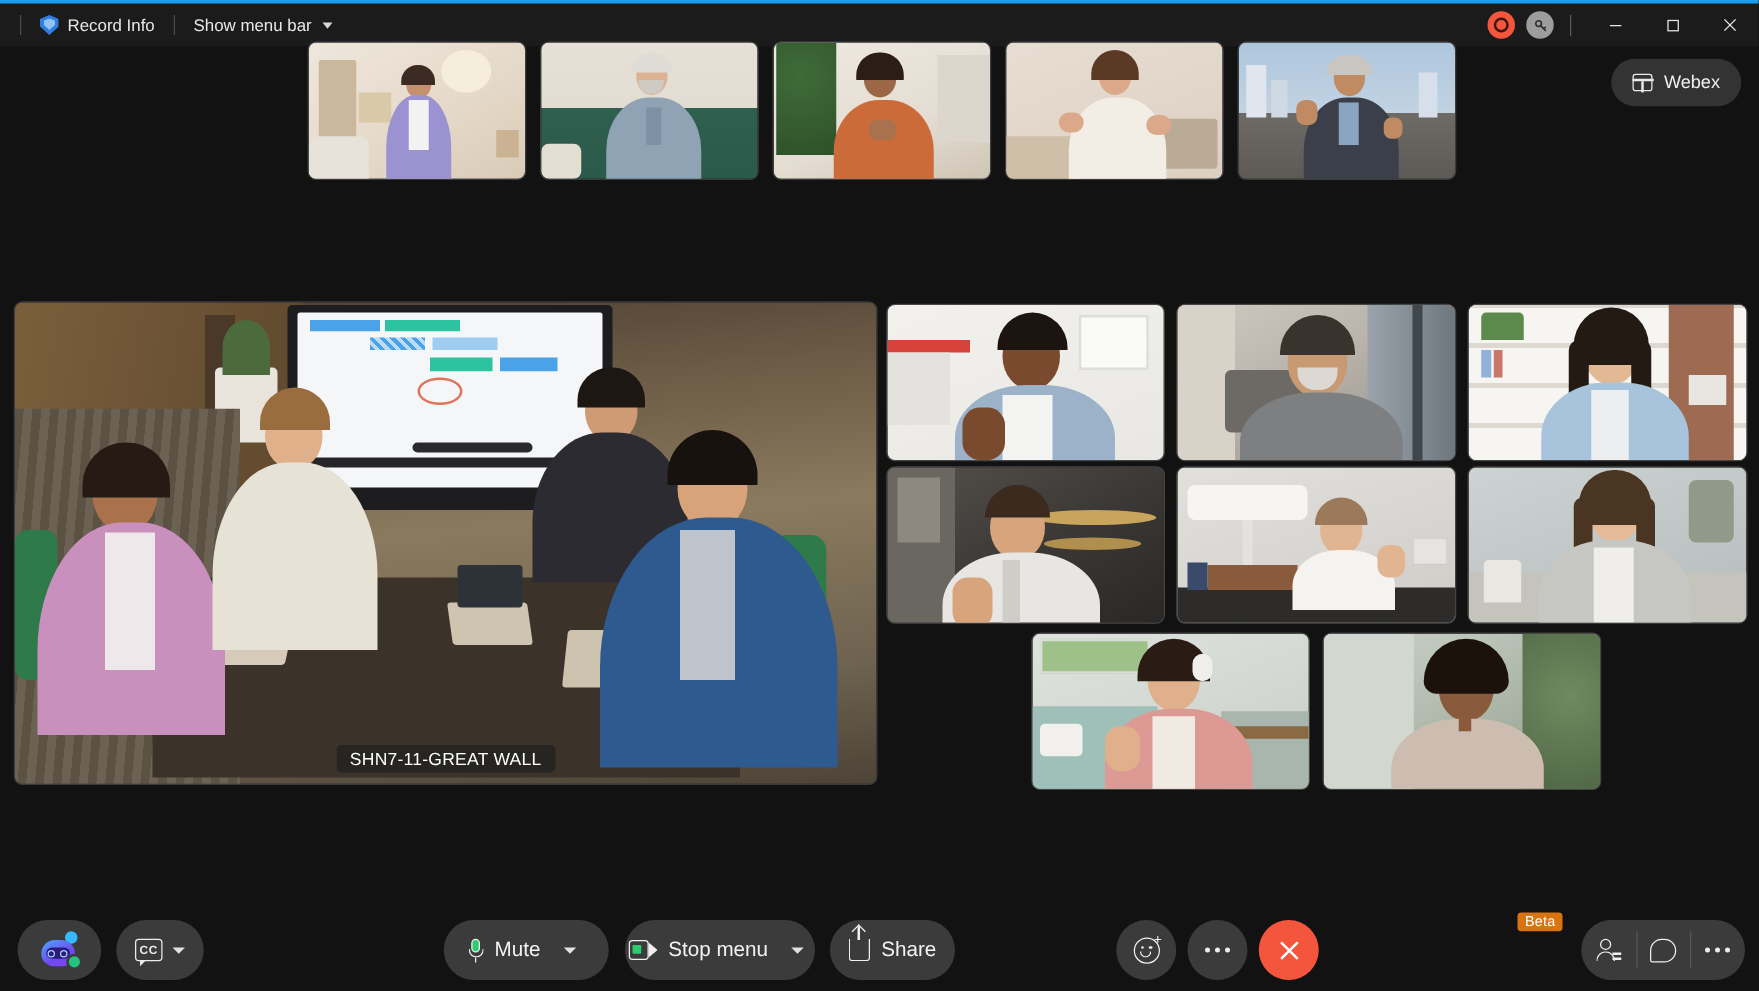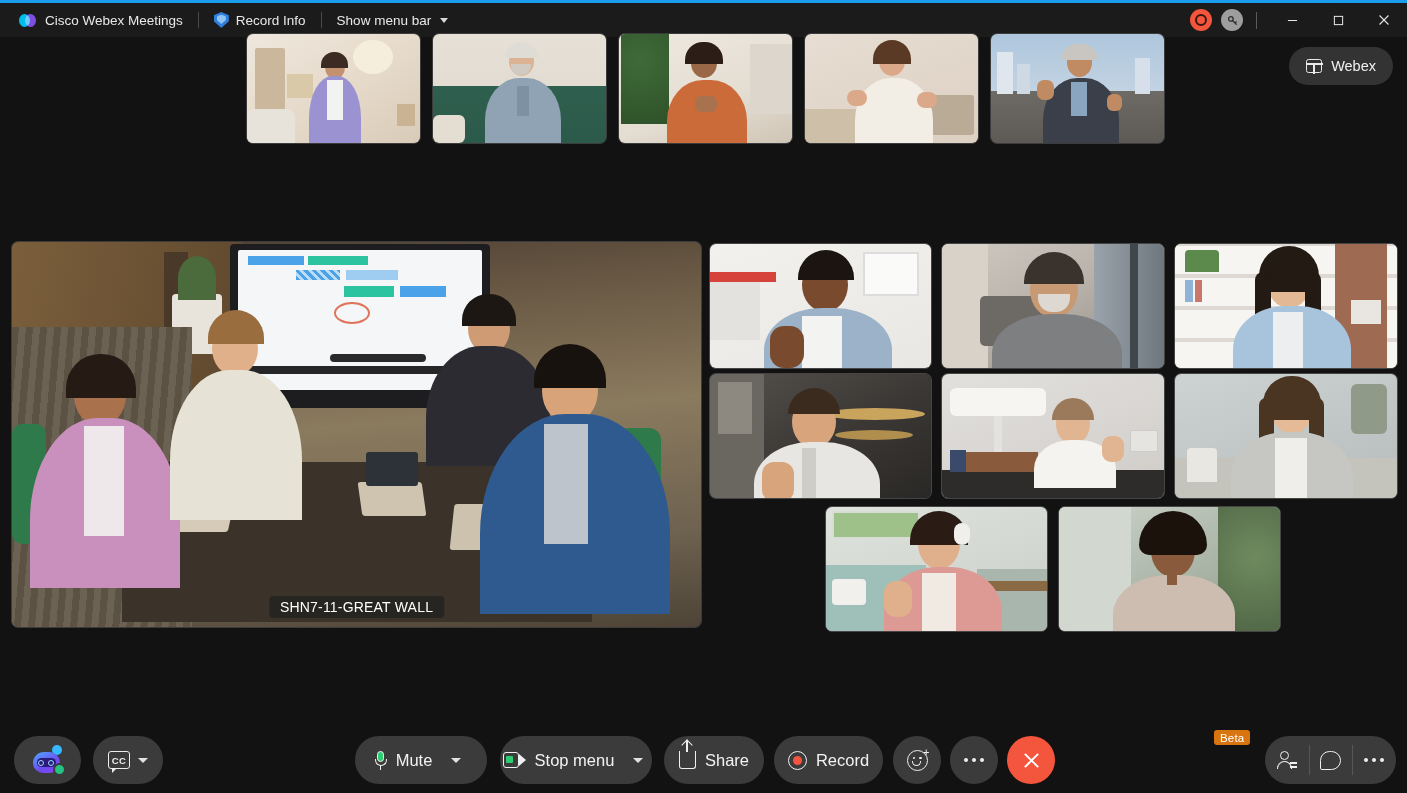--- a/index.html
+++ b/index.html
@@ -150,27 +150,20 @@
 </style>
 </head>
 <body>
 
 <div id="app">
 
   <div class="accent-bar"></div>
 
   <div class="titlebar">
     <div class="tb-left">
-      <div class="tb-item">
-        <span class="webex-logo">
-            <i class="a"></i>
-            <i class="b"></i>
-          </span>
-        <span>Cisco Webex Meetings</span>
-      </div>
       <div class="tb-sep"></div>
       <div class="tb-item">
         <span class="shield"></span>
         <span>Record Info</span>
       </div>
       <div class="tb-sep"></div>
       <div class="tb-item">
         <span>Show menu bar</span>
         <span class="chev"></span>
       </div>
@@ -473,24 +466,20 @@
         </span>
       <span>Stop menu</span>
       <span class="caret" style="margin-left:10px"></span>
     </div>
 
     <div class="pill share-btn">
       <span class="share-ico"></span>
       <span>Share</span>
     </div>
 
-    <div class="pill record-btn">
-      <span class="rec-ico"></span>
-      <span>Record</span>
-    </div>
 
     <div class="circle react-btn">
       <span class="smiley">
           <i class="l"></i>
           <i class="r"></i>
           <u></u>
           <b class="plus">+</b>
         </span>
     </div>
 

